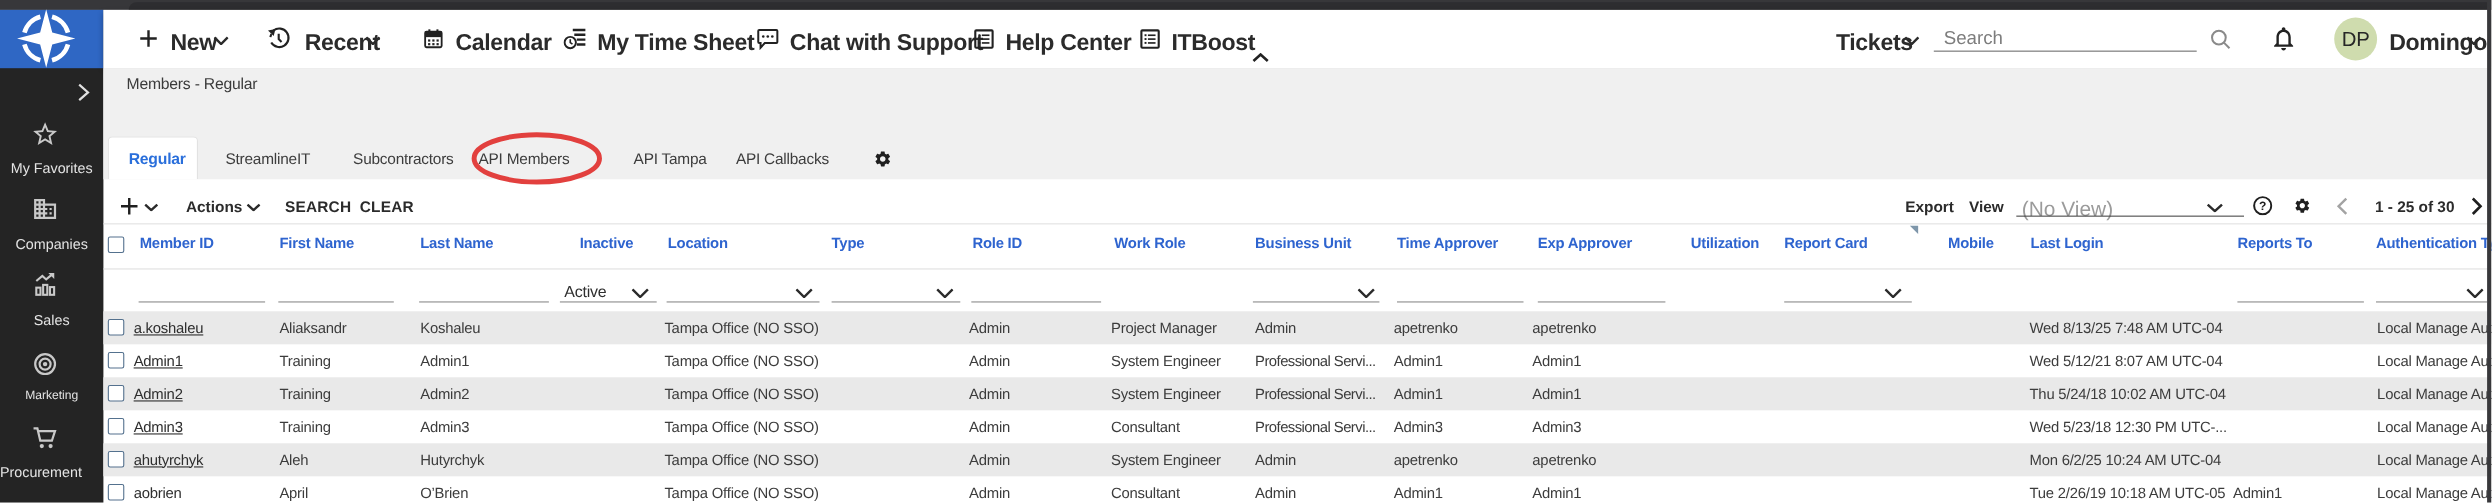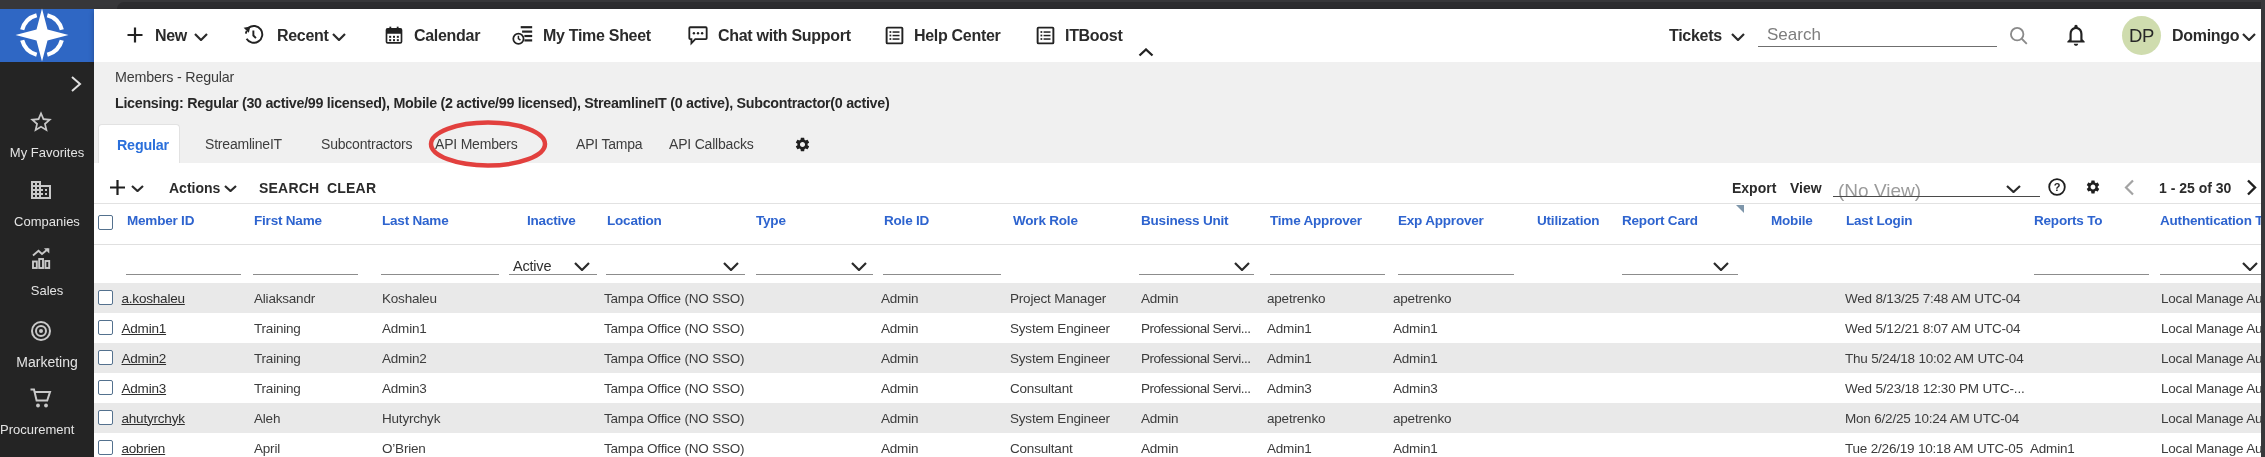--- a/index.html
+++ b/index.html
@@ -1,17 +1,17 @@
 <!DOCTYPE html>
 <html><head><meta charset="utf-8"><style>
 html,body{margin:0;padding:0;}
 #page{position:relative;width:2265px;height:457px;overflow:hidden;background:#fff;font-family:"Liberation Sans",sans-serif;}
 .abs{position:absolute;}
 .t{position:absolute;white-space:nowrap;line-height:1;}
-.nav{font-size:16px;font-weight:bold;color:#2b2b2b;letter-spacing:-0.3px;}
+.nav{font-size:21px;font-weight:bold;color:#2b2b2b;letter-spacing:-0.3px;}
 .hdr{font-size:13.5px;font-weight:bold;color:#2e64cf;letter-spacing:-0.2px;}
 .cell{font-size:13.5px;color:#3c3c3c;letter-spacing:-0.2px;}
 .tool{font-size:14px;font-weight:bold;color:#2b2b2b;}
 .tab{font-size:14px;color:#3d3d3d;letter-spacing:-0.2px;}
 </style></head><body>
 <div id="page">
 <div class="abs" style="left:0;top:0;width:2265px;height:9px;background:#37373a"></div>
 <div class="abs" style="left:117px;top:2px;width:2144px;height:7px;background:#2d2d30;border-top-left-radius:8px"></div>
 <div class="abs" style="left:0;top:9px;width:94px;height:448px;background:#242424"></div>
 <div class="abs" style="left:0;top:9px;width:94px;height:53px;background:#2f67c4"></div>
@@ -50,21 +50,21 @@
       <circle cx="12" cy="12" r="2" fill="#c9c9c9"></circle>
     </svg>
 <svg class="abs" style="left:29px;top:386px" width="24" height="24" viewBox="0 0 24 24">
 <path d="M1.5 3.5 H5 L7.6 14.5 H18.2 L21 6 H6" fill="none" stroke="#c9c9c9" stroke-width="2"></path>
 <circle cx="9" cy="19.5" r="1.9" fill="#c9c9c9"></circle>
       <circle cx="17" cy="19.5" r="1.9" fill="#c9c9c9"></circle>
     </svg>
 <div class="t" style="left:0;top:145.5px;width:94px;text-align:center;font-size:13px;color:#e4e4e4">My Favorites</div>
 <div class="t" style="left:0;top:214.5px;width:94px;text-align:center;font-size:13px;color:#e4e4e4">Companies</div>
 <div class="t" style="left:0;top:283.5px;width:94px;text-align:center;font-size:13px;color:#e4e4e4">Sales</div>
-<div class="t" style="left:0;top:354.5px;width:94px;text-align:center;font-size:14px;color:#e4e4e4">Marketing</div>
+<div class="t" style="left:0;top:354.5px;width:94px;text-align:center;font-size:11px;color:#e4e4e4">Marketing</div>
 <div class="t" style="left:0;top:422.5px;width:74px;text-align:center;font-size:13px;color:#e4e4e4">Procurement</div>
 <div class="abs" style="left:94px;top:9px;width:2171px;height:53px;background:#fff;box-shadow:0 2px 5px rgba(0,0,0,0.28)"></div>
 <svg class="abs" style="left:126px;top:26px" width="18" height="18" viewBox="0 0 18 18">
       <path d="M9 1.5 V16.5 M1.5 9 H16.5" stroke="#222" stroke-width="2.2" fill="none"></path>
     </svg>
 <div class="t nav" style="left:155px;top:27.5px">New</div>
 <svg class="abs" style="left:194.0px;top:32.5px" width="14" height="8" viewBox="0 0 14 8">
       <path d="M1 1 L7.0 7 L13 1" fill="none" stroke="#2b2b2b" stroke-width="2.2"></path>
     </svg>
 <svg class="abs" style="left:242px;top:24px" width="22" height="22" viewBox="0 0 24 24">
@@ -153,21 +153,20 @@
       <path fill="#222" d="M12 22c1.1 0 2-.9 2-2h-4c0 1.1.9 2 2 2zm6-6v-5c0-3.07-1.64-5.64-4.5-6.32V4c0-.83-.67-1.5-1.5-1.5s-1.5.67-1.5 1.5v.68C7.63 5.36 6 7.92 6 11v5l-2 2v1h16v-1l-2-2zm-2 1H8v-6c0-2.48 1.51-4.5 4-4.5s4 2.02 4 4.5v6z"></path>
     </svg>
 <div class="abs" style="left:2122px;top:16px;width:39px;height:39px;border-radius:50%;background:#cfdcae"></div>
 <div class="t" style="left:2122px;top:26.5px;width:39px;text-align:center;font-size:18.5px;color:#272727;letter-spacing:-0.3px">DP</div>
 <div class="t nav" style="left:2172px;top:27.5px">Domingo</div>
 <svg class="abs" style="left:2242.0px;top:32.5px" width="14" height="8" viewBox="0 0 14 8">
       <path d="M1 1 L7.0 7 L13 1" fill="none" stroke="#2b2b2b" stroke-width="2.2"></path>
     </svg>
 <div class="abs" style="left:94px;top:62px;width:2171px;height:101px;background:#f0f0f0"></div>
 <div class="t" style="left:115px;top:70px;font-size:14.3px;color:#3b3b3b;letter-spacing:-0.2px">Members - Regular</div>
-<div class="t" style="left:115px;top:96px;font-size:14.3px;font-weight:bold;color:#282828;letter-spacing:-0.3px">Licensing: Regular (30 active/99 licensed), Mobile (2 active/99 licensed), StreamlineIT (0 active), Subcontractor(0 active)</div>
 <div class="abs" style="left:98px;top:124px;width:82px;height:39px;background:#fff;border:1px solid #e2e2e2;border-bottom:none;border-radius:4px 4px 0 0;box-sizing:border-box"></div>
 <div class="t" style="left:117px;top:137.5px;font-size:14.3px;font-weight:bold;color:#2a6fdb;letter-spacing:-0.2px">Regular</div>
 <div class="t tab" style="left:205px;top:137px">StreamlineIT</div>
 <div class="t tab" style="left:321px;top:137px">Subcontractors</div>
 <div class="t tab" style="left:435px;top:137px">API Members</div>
 <div class="t tab" style="left:576px;top:137px">API Tampa</div>
 <div class="t tab" style="left:669px;top:137px">API Callbacks</div>
 <svg class="abs" style="left:794px;top:136px" width="17" height="17" viewBox="0 0 24 24">
       <path fill="#1f1f1f" d="M19.14 12.94c.04-.3.06-.61.06-.94 0-.32-.02-.64-.07-.94l2.03-1.58c.18-.14.23-.41.12-.61l-1.92-3.32c-.12-.22-.37-.29-.59-.22l-2.39.96c-.5-.38-1.03-.7-1.62-.94l-.36-2.54c-.04-.24-.24-.41-.48-.41h-3.84c-.24 0-.43.17-.47.41l-.36 2.54c-.59.24-1.13.57-1.62.94l-2.39-.96c-.22-.08-.47 0-.59.22L2.74 8.87c-.12.21-.08.47.12.61l2.03 1.58c-.05.3-.09.63-.09.94s.02.64.07.94l-2.03 1.58c-.18.14-.23.41-.12.61l1.92 3.32c.12.22.37.29.59.22l2.39-.96c.5.38 1.03.7 1.62.94l.36 2.54c.05.24.24.41.48.41h3.84c.24 0 .44-.17.47-.41l.36-2.54c.59-.24 1.13-.56 1.62-.94l2.39.96c.22.08.47 0 .59-.22l1.92-3.32c.12-.22.07-.47-.12-.61l-2.01-1.58zM12 15.6c-1.98 0-3.6-1.62-3.6-3.6s1.62-3.6 3.6-3.6 3.6 1.62 3.6 3.6-1.62 3.6-3.6 3.6z"></path>
     </svg>
@@ -319,21 +318,21 @@
 <div class="t cell" style="left:382px;top:411.5px">Hutyrchyk</div>
 <div class="t cell" style="left:604px;top:411.5px">Tampa Office (NO SSO)</div>
 <div class="t cell" style="left:881px;top:411.5px">Admin</div>
 <div class="t cell" style="left:1010px;top:411.5px">System Engineer</div>
 <div class="t cell" style="left:1141px;top:411.5px">Admin</div>
 <div class="t cell" style="left:1267px;top:411.5px">apetrenko</div>
 <div class="t cell" style="left:1393px;top:411.5px">apetrenko</div>
 <div class="t cell" style="left:1845px;top:411.5px">Mon 6/2/25 10:24 AM UTC-04</div>
 <div class="t cell" style="left:2161px;top:411.5px">Local Manage Authe</div>
 <div class="abs" style="left:98px;top:440px;width:12.5px;height:12.5px;background:#fff;border:1.6px solid #54718e;border-radius:2px"></div>
-<div class="t cell" style="left:121.5px;top:441.5px;text-decoration:underline;color:#2e2e2e">aobrien</div>
+<div class="t cell" style="left:121.5px;top:441.5px;color:#2e2e2e">aobrien</div>
 <div class="t cell" style="left:254px;top:441.5px">April</div>
 <div class="t cell" style="left:382px;top:441.5px">O’Brien</div>
 <div class="t cell" style="left:604px;top:441.5px">Tampa Office (NO SSO)</div>
 <div class="t cell" style="left:881px;top:441.5px">Admin</div>
 <div class="t cell" style="left:1010px;top:441.5px">Consultant</div>
 <div class="t cell" style="left:1141px;top:441.5px">Admin</div>
 <div class="t cell" style="left:1267px;top:441.5px">Admin1</div>
 <div class="t cell" style="left:1393px;top:441.5px">Admin1</div>
 <div class="t cell" style="left:1845px;top:441.5px">Tue 2/26/19 10:18 AM UTC-05</div>
 <div class="t cell" style="left:2030px;top:441.5px">Admin1</div>

